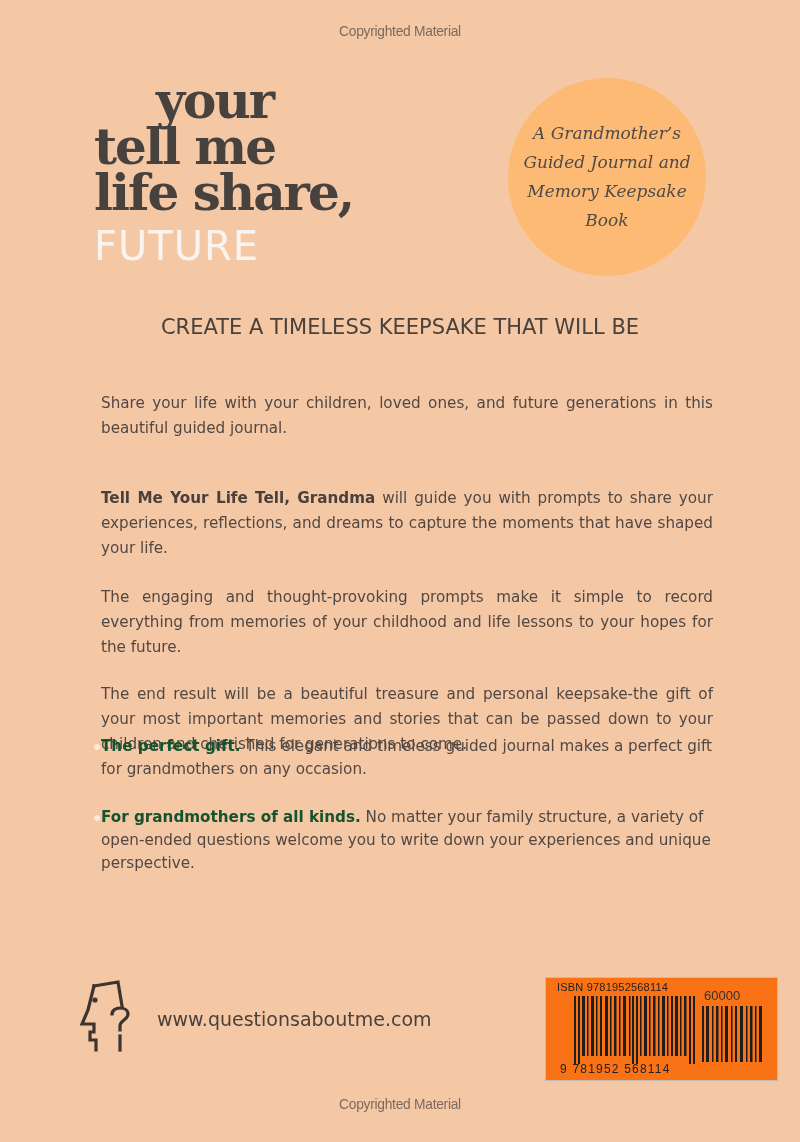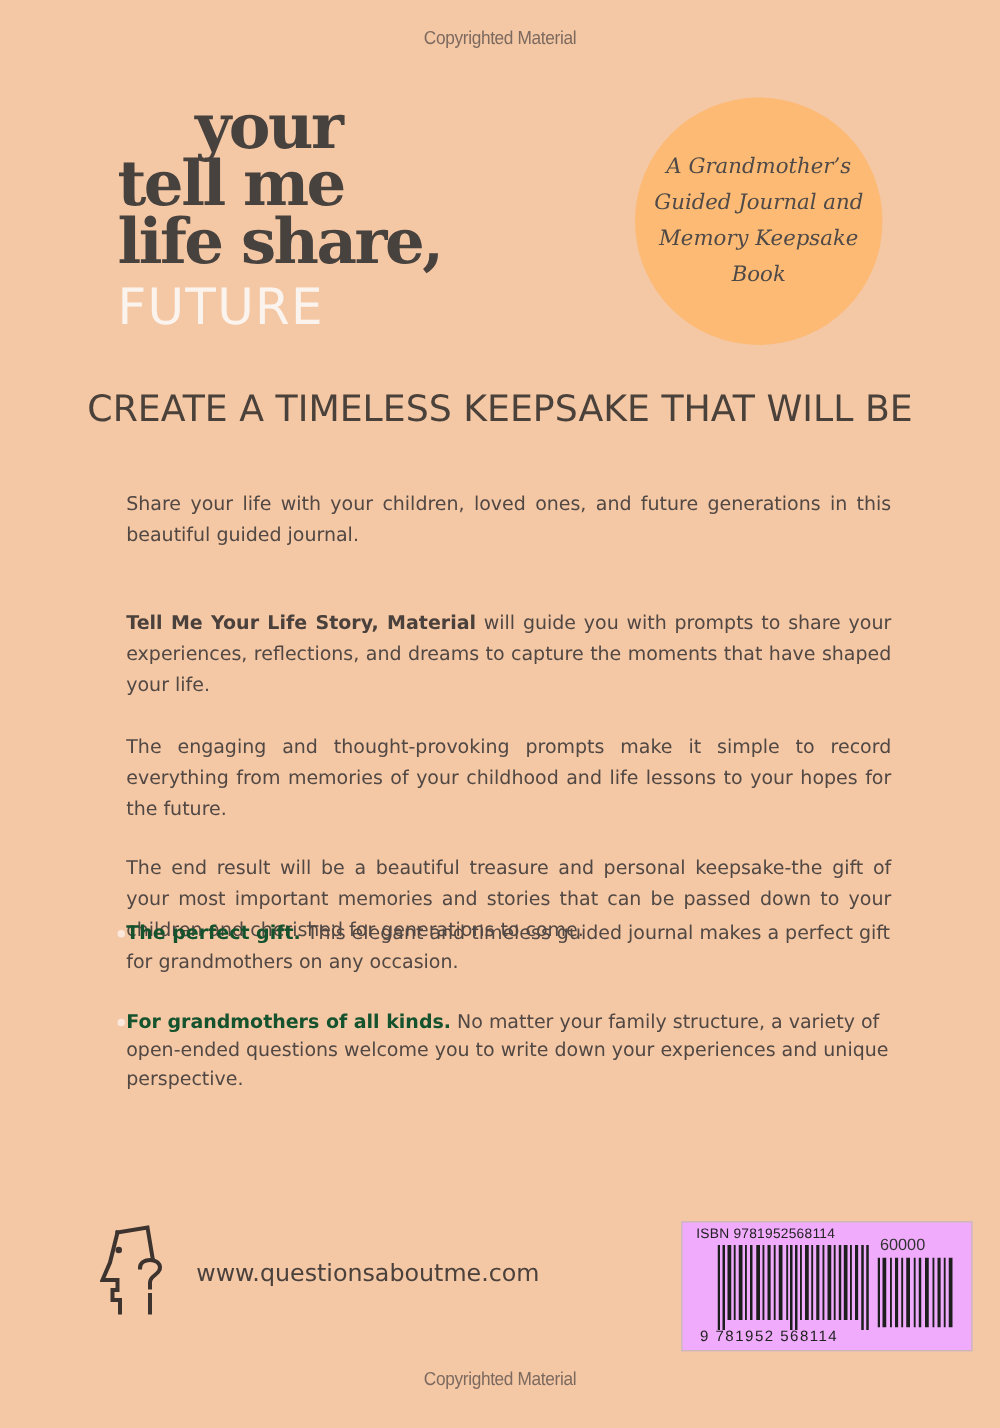--- a/index.html
+++ b/index.html
@@ -34,21 +34,21 @@
     border-radius: 50%; background: #fdba74;
     display: flex; align-items: center; justify-content: center; text-align: center;
   }
   .badge-text {
     font-family: "DejaVu Serif", serif; font-style: italic;
     font-size: 17px; line-height: 29px; color: #4f4a48; width: 180px;
   }
 
   .headline {
     position: absolute; left: 0; width: 800px; top: 311px; text-align: center;
-    font-family: "DejaVu Sans", sans-serif; font-size: 29px; line-height: 33px;
+    font-family: "DejaVu Sans", sans-serif; font-size: 21px; line-height: 33px;
     color: #4a413a;
   }
 
   .body-text {
     position: absolute; left: 101px; width: 612px;
     font-family: "DejaVu Sans", sans-serif; font-size: 15.2px; line-height: 25px;
     color: #514844; text-align: justify;
   }
   .body-text b { color: #4a413c; }
   .p1 { top: 391px; }
@@ -66,21 +66,21 @@
   .bullet b { color: #14532d; }
 
   .logo { position: absolute; left: 80px; top: 980px; width: 50px; height: 72px; }
   .url {
     position: absolute; left: 157px; top: 1008px;
     font-family: "DejaVu Sans", sans-serif; font-size: 19px; color: #4a413c; text-align: center;
   }
 
   .barcode-box {
     position: absolute; left: 545px; top: 977px; width: 233px; height: 104px;
-    background: #f0abfc; border: 1px solid #c8b9ae; box-sizing: border-box;
+    background: #f97316; border: 1px solid #c8b9ae; box-sizing: border-box;
   }
   .isbn-label {
     position: absolute; left: 11px; top: 3px; font-family: "Liberation Sans", sans-serif;
     font-size: 11px; color: #222; letter-spacing: 0.2px;
   }
   .addon-label {
     position: absolute; left: 158px; top: 10px; font-family: "Liberation Sans", sans-serif;
     font-size: 13px; color: #333;
   }
   .bars-main { position: absolute; left: 28px; top: 18px; width: 122px; height: 68px; }
@@ -104,21 +104,21 @@
 
 <div class="badge-circle">
   <div class="badge-text">A Grandmother’s Guided Journal and Memory Keepsake Book</div>
 </div>
 
 <div class="headline">
   <div>CREATE A TIMELESS KEEPSAKE THAT WILL BE</div>
 </div>
 
 <div class="body-text p1">Share your life with your children, loved ones, and future generations in this beautiful guided journal.</div>
-<div class="body-text p2"><b>Tell Me Your Life Story, Material</b><span> will guide you with prompts to share your experiences, reflections, and dreams to capture the moments that have shaped your life.</span></div>
+<div class="body-text p2"><b>Tell Me Your Life Tell, Grandma</b><span> will guide you with prompts to share your experiences, reflections, and dreams to capture the moments that have shaped your life.</span></div>
 <div class="body-text p3">The engaging and thought-provoking prompts make it simple to record everything from memories of your childhood and life lessons to your hopes for the future.</div>
 <div class="body-text p4">The end result will be a beautiful treasure and personal keepsake-the gift of your most important memories and stories that can be passed down to your children and cherished for generations to come.</div>
 
 <div class="bullets">
   <div class="bullet">
     <span class="dot"></span>
     <b>The perfect gift.</b><span> This elegant and timeless guided journal makes a perfect gift for grandmothers on any occasion.</span>
   </div>
   <div class="bullet">
     <span class="dot"></span>

